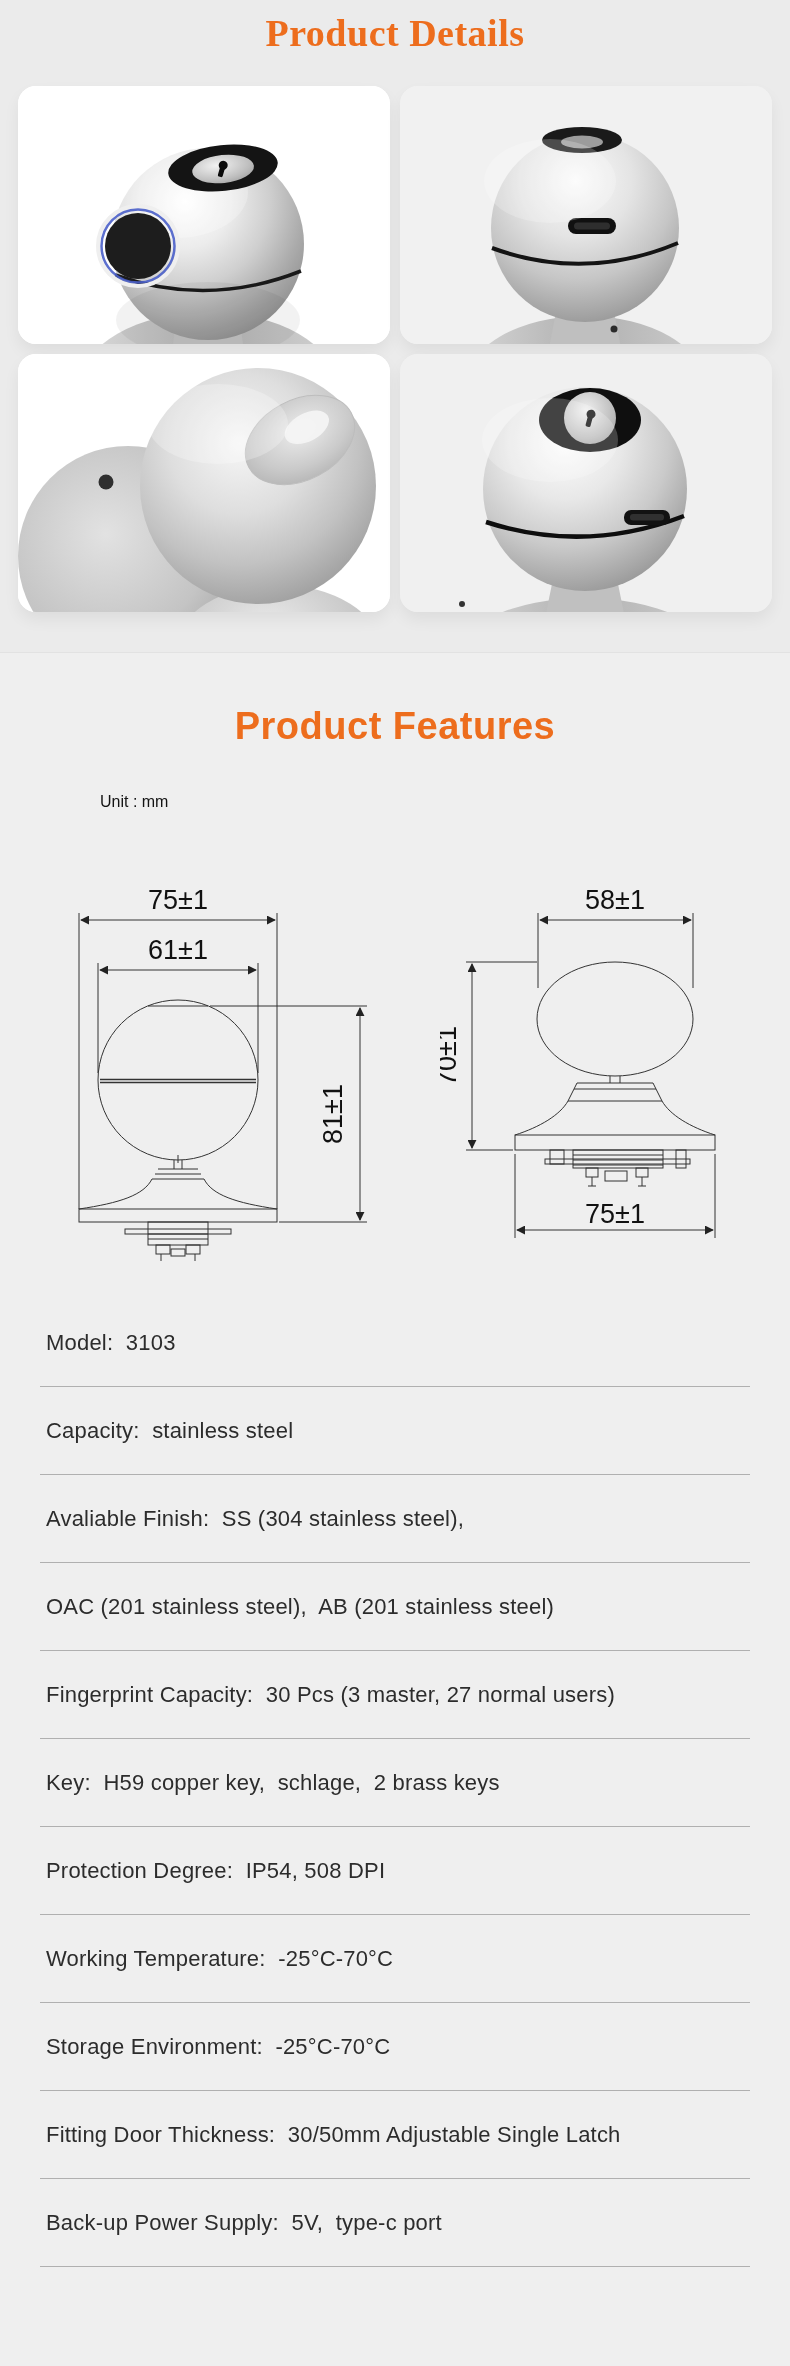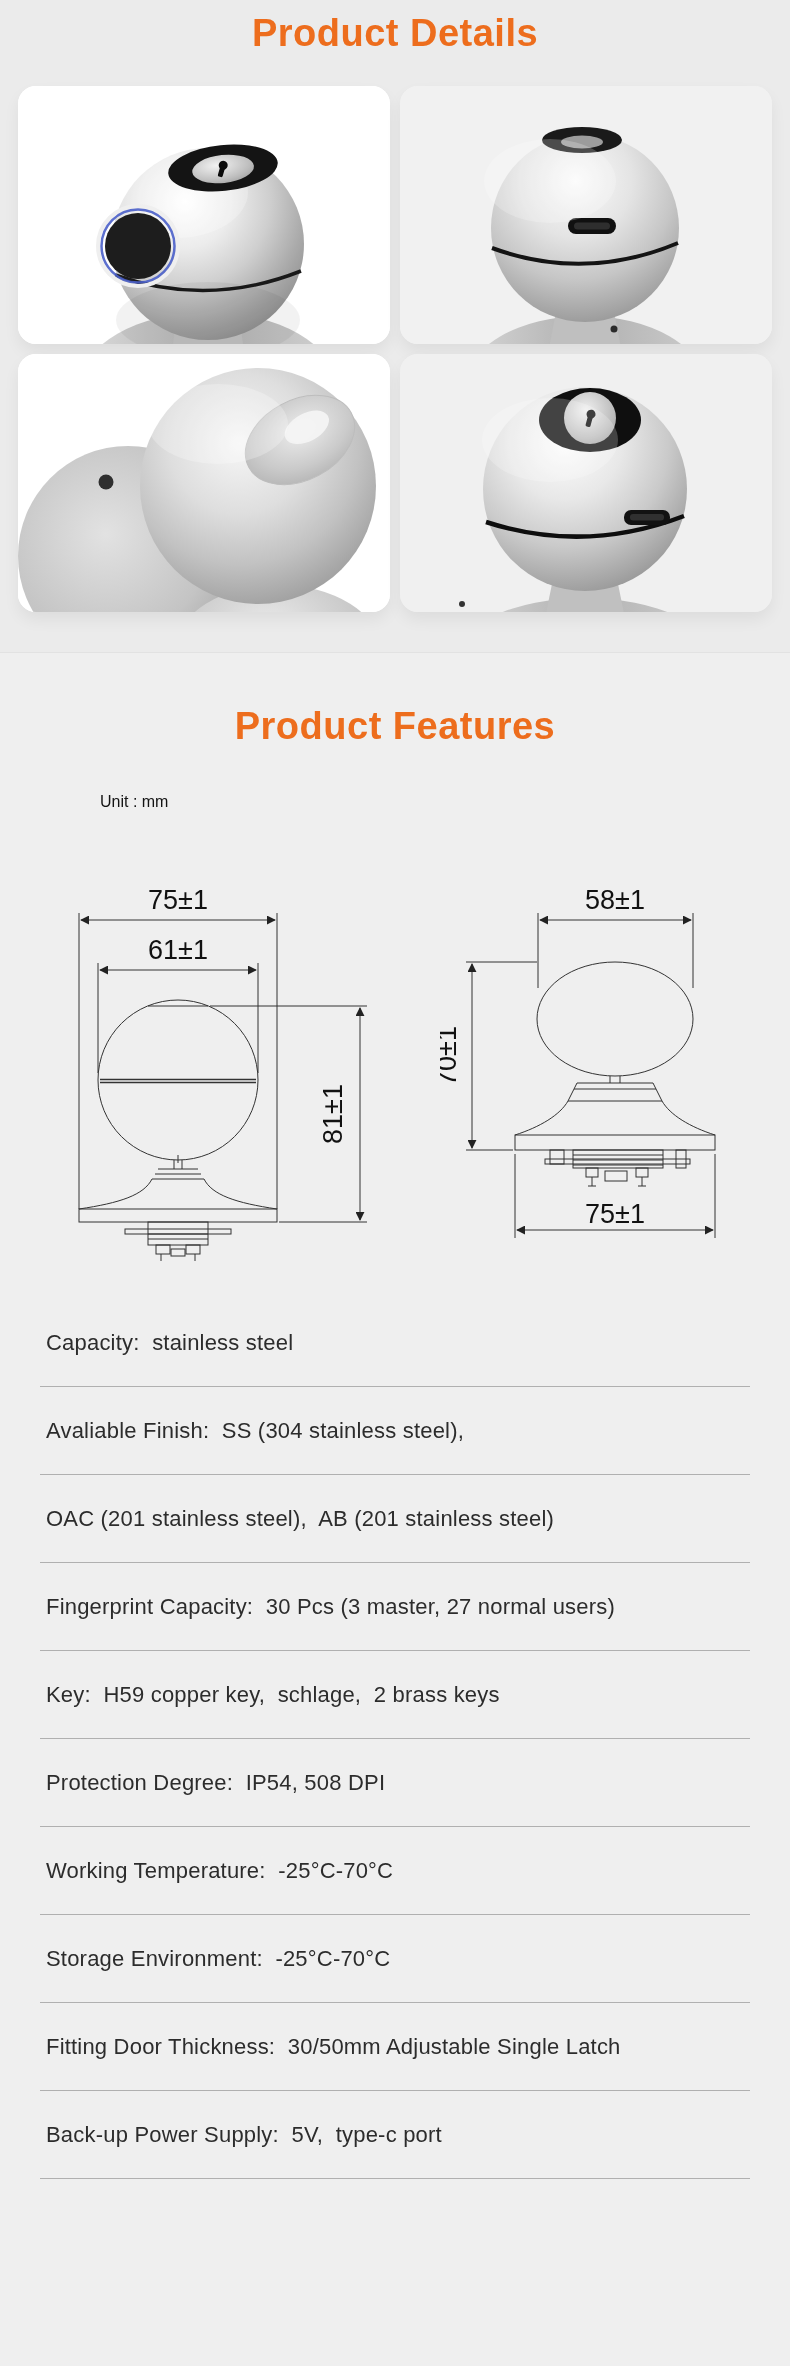--- a/index.html
+++ b/index.html
@@ -2,21 +2,21 @@
 <html><head>
 <meta charset="utf-8">
 <style>
   html,body{margin:0;padding:0;}
   body{
     width:790px;height:2366px;overflow:hidden;
     background:#efefef;
     font-family:"Liberation Sans","DejaVu Sans",sans-serif;
     color:#2c2c2c;
   }
-  .section-top{background:#ebebeb;padding-bottom:40px;border-bottom:1px solid #e2e2e2;}
+  .section-top{background:#ebebeb;padding-bottom:40px;border-bottom:1px solid #e2e2e2;font-family:Liberation Serif, serif;}
   .big-title{
     margin:0;padding-top:10px;text-align:center;
     font-size:38px;line-height:46px;font-weight:800;color:#ED6D1D;
     letter-spacing:0.5px;
   }
   .gallery{
     margin:30px 18px 0 18px;
     display:grid;grid-template-columns:1fr 1fr;gap:10px;
   }
   .photo-card{
@@ -317,20 +317,23 @@
         <line x1="77" y1="357" x2="273" y2="357" marker-start="url(#arw2)" marker-end="url(#arw2)"></line>
       </g>
       <text class="dim-text" x="175" y="36" text-anchor="middle">58±1</text>
       <text class="dim-text" text-anchor="middle" transform="rotate(-90 16 183)" x="16" y="183">70±1</text>
       <text class="dim-text" x="175" y="350" text-anchor="middle">75±1</text>
     </svg>
   </div>
 
   <div class="spec-list">
     <div class="spec-row">
+        <span class="spec-text">Model:  3103</span>
+      </div>
+    <div class="spec-row">
         <span class="spec-text">Capacity:  stainless steel</span>
       </div>
     <div class="spec-row">
         <span class="spec-text">Avaliable Finish:  SS (304 stainless steel),</span>
       </div>
     <div class="spec-row">
         <span class="spec-text">OAC (201 stainless steel),  AB (201 stainless steel)</span>
       </div>
     <div class="spec-row">
         <span class="spec-text">Fingerprint Capacity:  30 Pcs (3 master, 27 normal users)</span>

